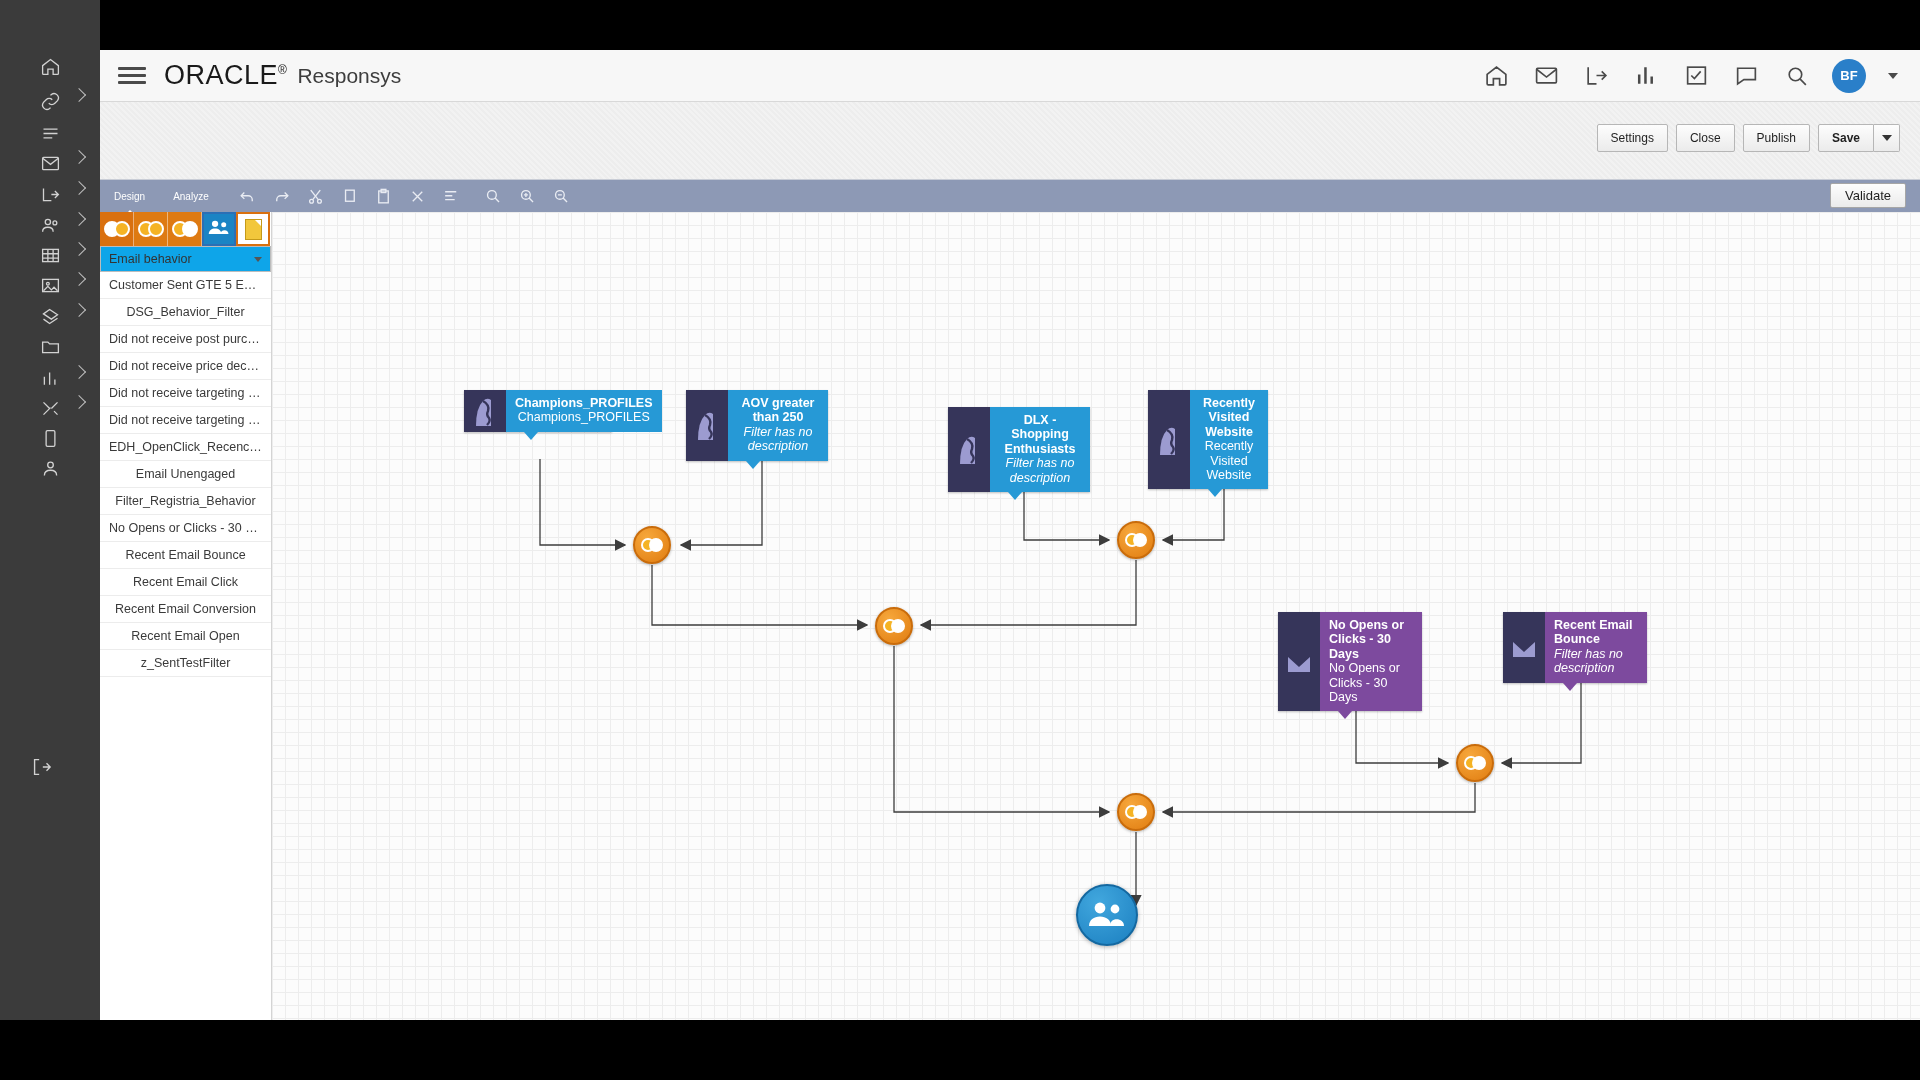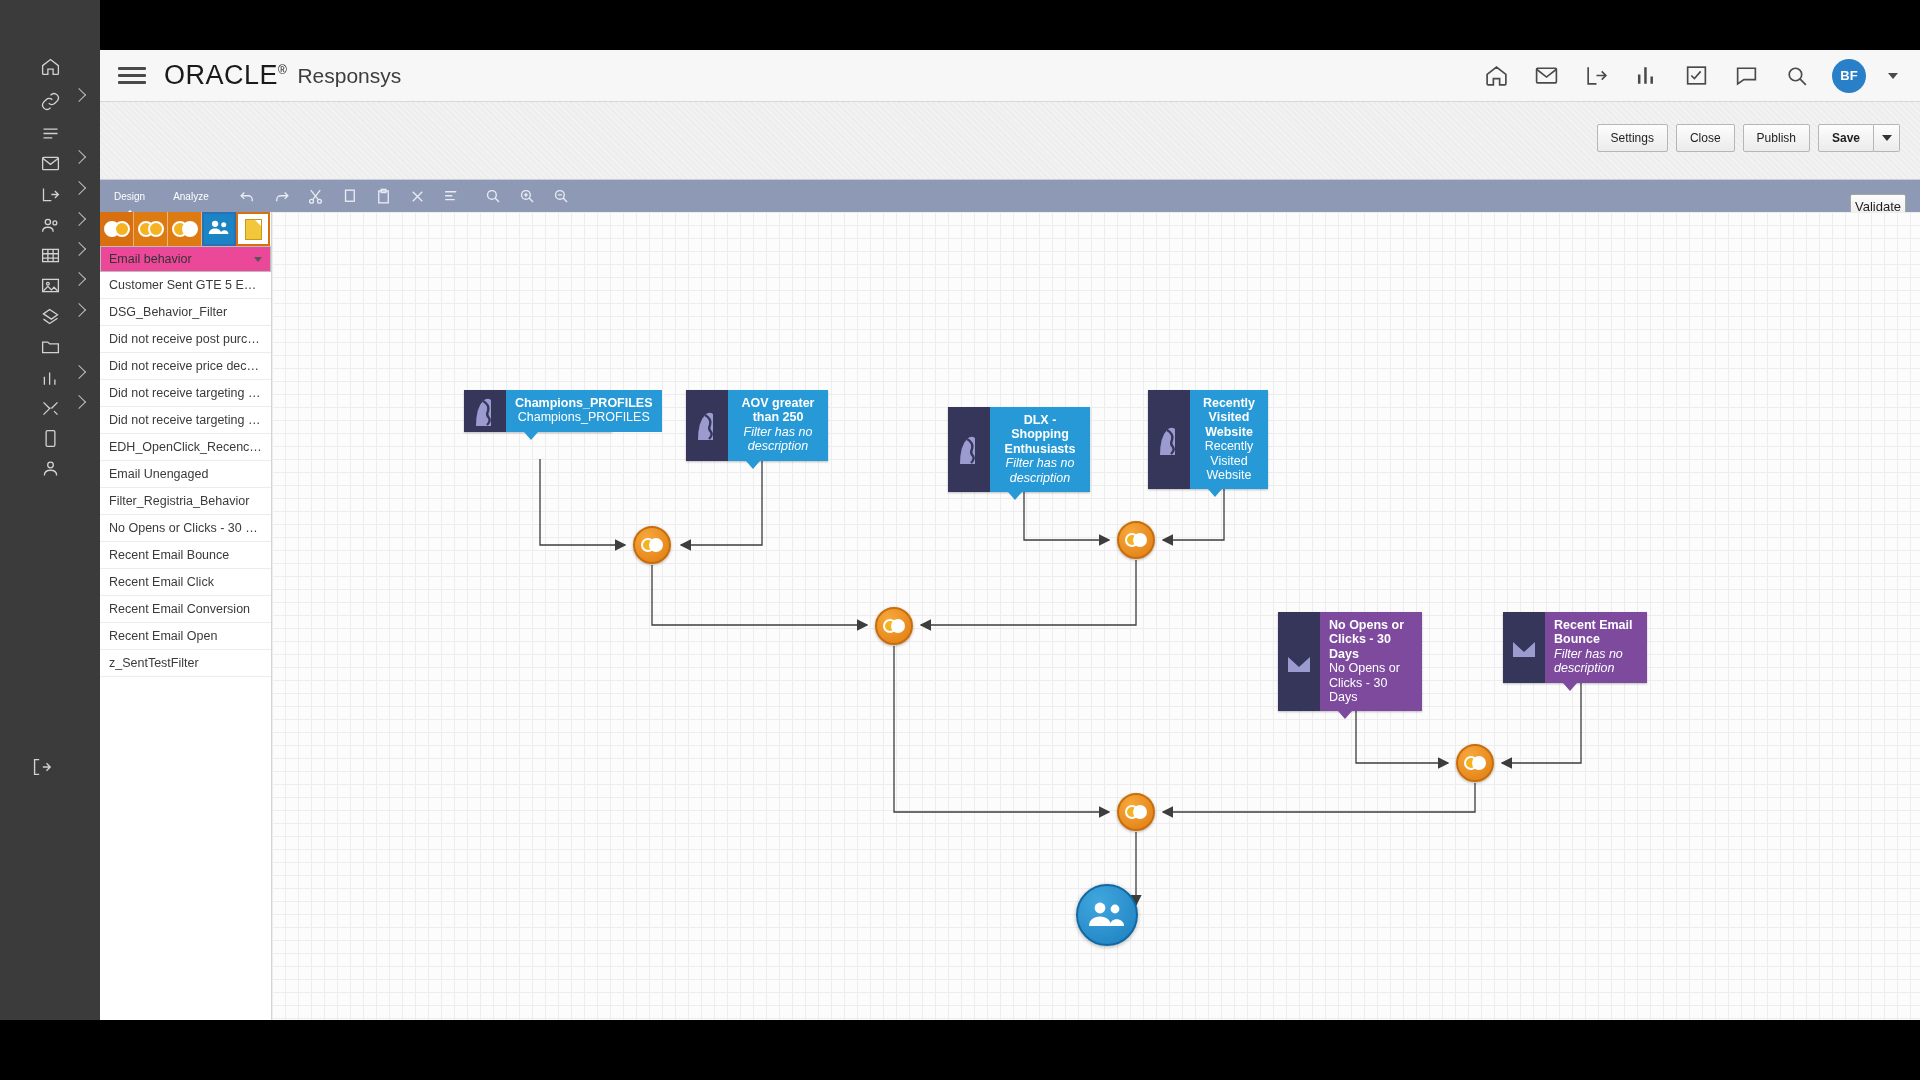--- a/index.html
+++ b/index.html
@@ -104,24 +104,24 @@
     border-left: 7px solid transparent; border-right: 7px solid transparent;
     border-bottom: 7px solid #fff;
   }
   .tool-sep { width: 8px; }
   .tool-btn {
     width: 34px; height: 32px; display: flex; align-items: center; justify-content: center;
     cursor: pointer;
   }
   .tool-btn svg { width: 19px; height: 19px; fill: none; stroke: #e9ecf3; stroke-width: 1.7; }
   .validate-btn {
-    position: absolute; right: 14px; top: 14px;
+    position: absolute; right: 14px; top: 3px;
     background: linear-gradient(to bottom, #fdfdfd, #ebebeb);
     border: 1px solid #a6a6a6; border-radius: 2px;
-    font-size: 13px; padding: 4px 4px; color: #1f1f1f; cursor: pointer;
+    font-size: 13px; padding: 4px 14px; color: #1f1f1f; cursor: pointer;
     font-family: "Liberation Sans", sans-serif;
   }
 
   
   .body-area { position: relative; height: 808px; display: flex; }
 
   .palette { width: 172px; background: #fff; border-right: 1px solid #d4d4d4; }
   .palette-tabs { display: flex; height: 34px; }
   .ptab {
     width: 34px; height: 34px; display: flex; align-items: center; justify-content: center;
@@ -143,33 +143,33 @@
   .venn.v3 .c.r { background: #fff; }
 
   .people-ic svg { width: 22px; height: 16px; fill: #fff; }
   .doc-ic { width: 17px; height: 21px; background: #f2c73c; border: 1px solid #c59a19; position: relative; }
   .doc-ic::after {
     content: ""; position: absolute; top: 0; right: 0; border-left: 6px solid transparent;
     border-top: 6px solid #fff;
   }
 
   .pselect {
-    margin: 0; height: 26px; border: 1px solid #bcbcbc; background: #ec4899;
+    margin: 0; height: 26px; border: 1px solid #bcbcbc; background: #0ea5e9;
     display: flex; align-items: center; padding: 0 8px; font-size: 12.5px; color: #333;
     cursor: pointer; position: relative;
   }
   .pselect .caret {
     position: absolute; right: 8px; width: 0; height: 0;
     border-left: 4px solid transparent; border-right: 4px solid transparent; border-top: 5px solid #555;
   }
   .plist { list-style: none; }
   .plist li {
     height: 27px; line-height: 27px; padding: 0 9px; font-size: 12.5px; color: #3a3a3a;
     border-bottom: 1px solid #ececec; white-space: nowrap; overflow: hidden;
-    text-overflow: ellipsis; cursor: pointer;
+    text-overflow: ellipsis; cursor: pointer; text-align: center;
   }
 
   
   .canvas {
     position: relative; flex: 1;
     background-color: #fcfcfc;
     background-image:
       linear-gradient(to right, #ededed 1px, transparent 1px),
       linear-gradient(to bottom, #ededed 1px, transparent 1px),
       linear-gradient(to right, #e3e3e3 1px, transparent 1px),

